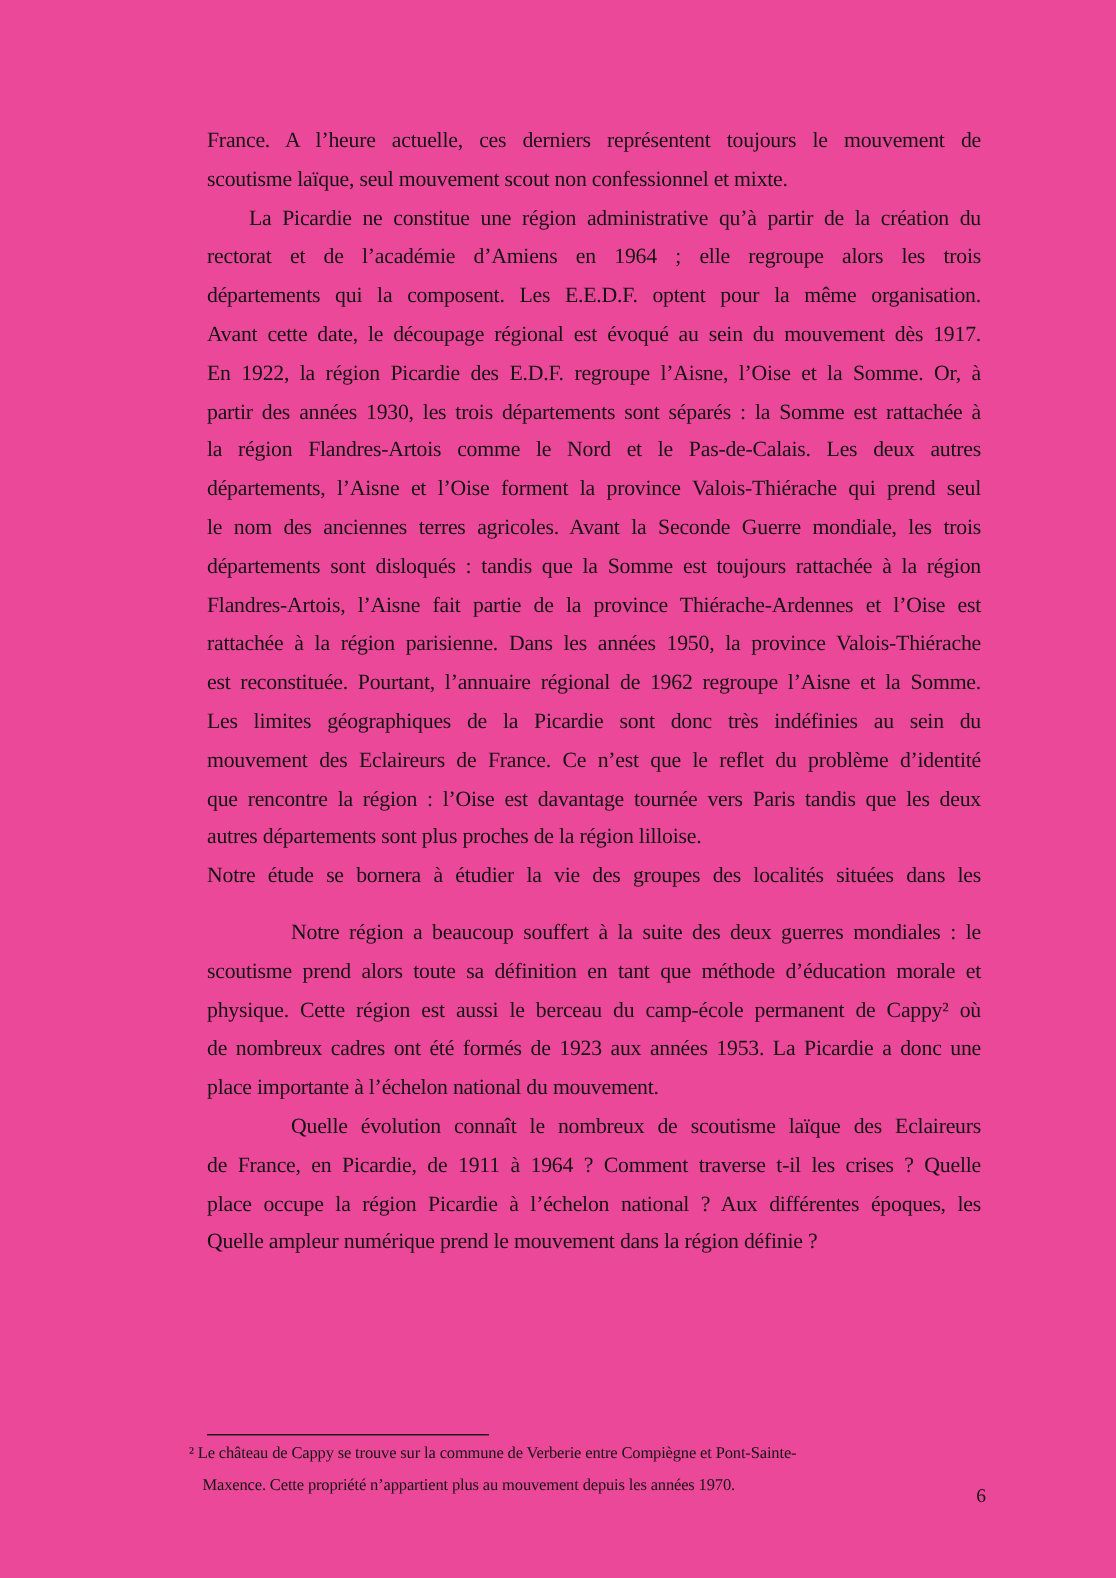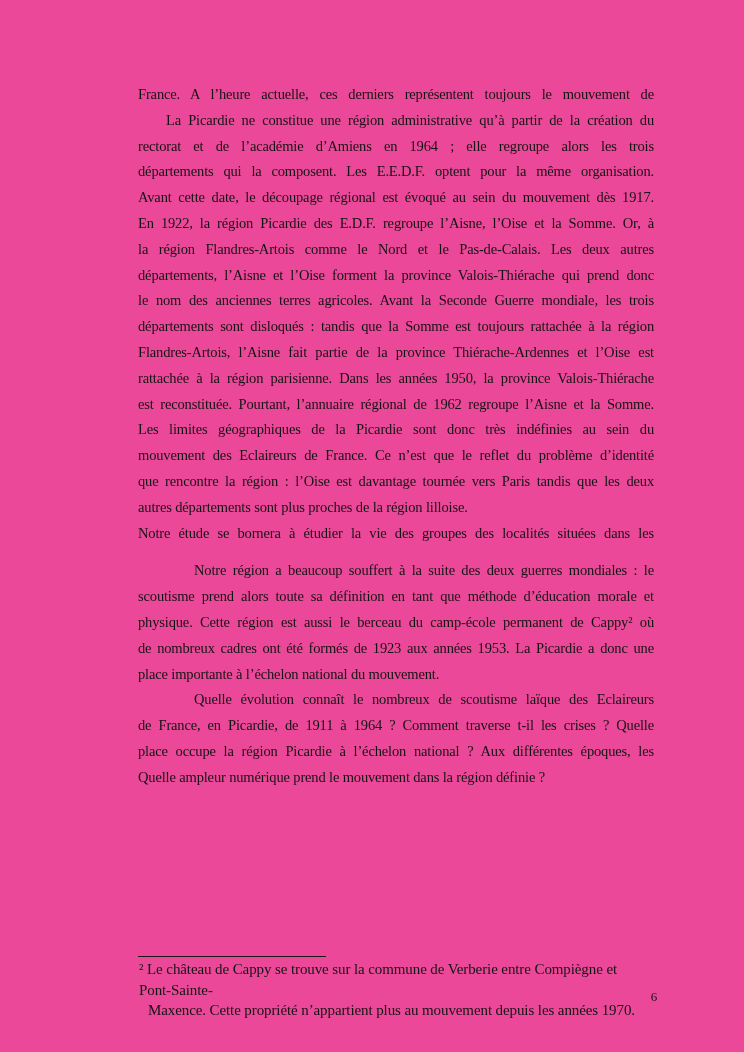--- a/index.html
+++ b/index.html
@@ -38,24 +38,24 @@
   .footnote-sep {
     position: absolute;
     left: 138px;
     top: 956px;
     width: 188px;
     height: 0;
     border-top: 1px solid #1a1a1a;
   }
   .footnote {
     position: absolute;
-    left: 139px;
+    left: 126px;
     top: 959px;
     width: 500px;
-    font-size: 15px;
+    font-size: 11px;
     letter-spacing: -0.1px;
   }
   .fn-line {
     line-height: 20.5px;
     min-height: 20.5px;
   }
   .fn-line2 {
     padding-left: 9px;
   }
   .page-number {
@@ -67,27 +67,29 @@
     text-align: center;
   }
 </style>
 </head>
 <body>
 
 <div class="page">
 
   <div class="body-text" id="body-text">
       <div class="line">France. A l’heure actuelle, ces derniers représentent toujours le mouvement de</div>
+      <div class="line last">scoutisme laïque, seul mouvement scout non confessionnel et mixte.</div>
       <div class="line" style="padding-left: 28px;">La Picardie ne constitue une région administrative qu’à partir de la création du</div>
       <div class="line">rectorat et de l’académie d’Amiens en 1964 ; elle regroupe alors les trois</div>
       <div class="line">départements qui la composent. Les E.E.D.F. optent pour la même organisation.</div>
       <div class="line">Avant cette date, le découpage régional est évoqué au sein du mouvement dès 1917.</div>
       <div class="line">En 1922, la région Picardie des E.D.F. regroupe l’Aisne, l’Oise et la Somme. Or, à</div>
+      <div class="line">partir des années 1930, les trois départements sont séparés : la Somme est rattachée à</div>
       <div class="line">la région Flandres-Artois comme le Nord et le Pas-de-Calais. Les deux autres</div>
-      <div class="line">départements, l’Aisne et l’Oise forment la province Valois-Thiérache qui prend donc</div>
+      <div class="line">départements, l’Aisne et l’Oise forment la province Valois-Thiérache qui prend seul</div>
       <div class="line">le nom des anciennes terres agricoles. Avant la Seconde Guerre mondiale, les trois</div>
       <div class="line">départements sont disloqués : tandis que la Somme est toujours rattachée à la région</div>
       <div class="line">Flandres-Artois, l’Aisne fait partie de la province Thiérache-Ardennes et l’Oise est</div>
       <div class="line">rattachée à la région parisienne. Dans les années 1950, la province Valois-Thiérache</div>
       <div class="line">est reconstituée. Pourtant, l’annuaire régional de 1962 regroupe l’Aisne et la Somme.</div>
       <div class="line">Les limites géographiques de la Picardie sont donc très indéfinies au sein du</div>
       <div class="line">mouvement des Eclaireurs de France. Ce n’est que le reflet du problème d’identité</div>
       <div class="line">que rencontre la région : l’Oise est davantage tournée vers Paris tandis que les deux</div>
       <div class="line last">autres départements sont plus proches de la région lilloise.</div>
       <div class="line">Notre étude se bornera à étudier la vie des groupes des localités situées dans les</div>

